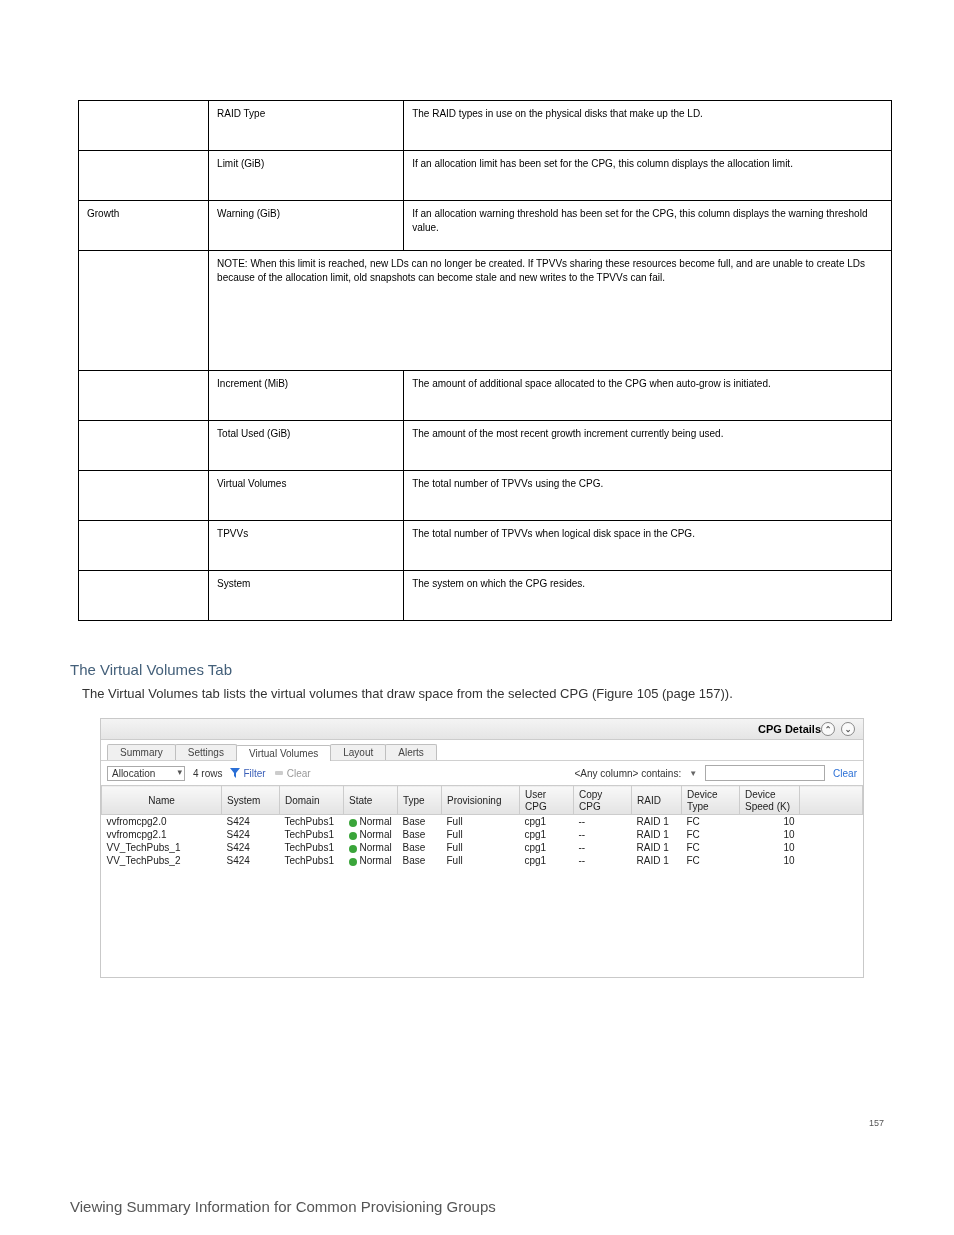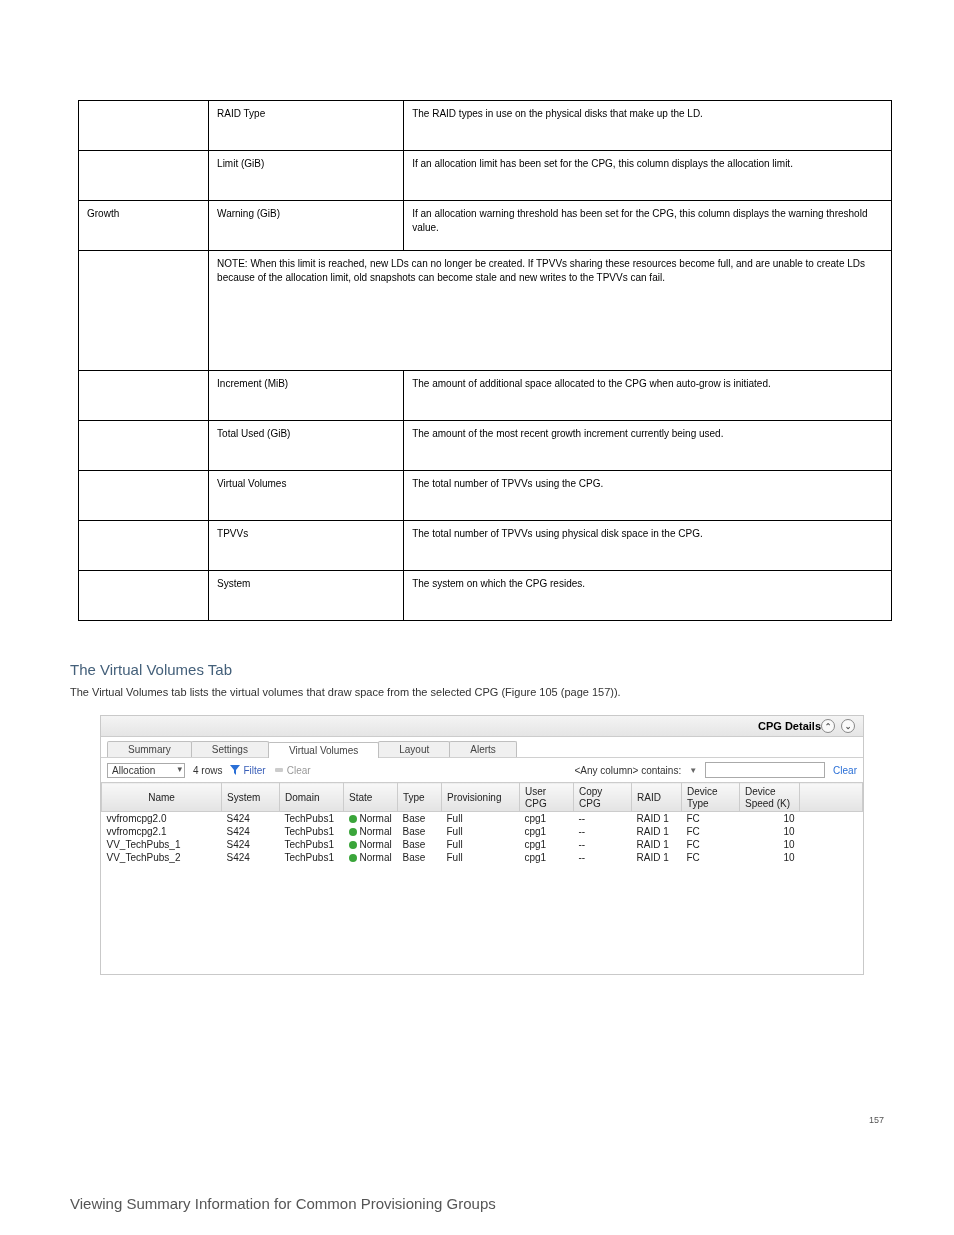--- a/index.html
+++ b/index.html
@@ -31,24 +31,24 @@
   .outer-table .c2 { width: 60%; }
   .section-heading {
     font-family: Arial, sans-serif;
     font-size: 15px;
     color: #44607a;
     margin: 30px 0 6px 0;
     font-weight: normal;
   }
   .body-text {
     font-family: Verdana, Arial, sans-serif;
-    font-size: 11px;
+    font-size: 13px;
     color: #333;
     line-height: 1.55;
-    margin: 6px 0 10px 0;
+    margin: 6px 0 10px 12px;
   }
   
   .panel-wrap {
     margin: 14px 20px 0 30px;
     border: 1px solid #c9c9c9;
     background: #fff;
     position: relative;
   }
   .panel-title {
     background: linear-gradient(#f4f4f4, #e5e5e5);
@@ -67,21 +67,21 @@
     font-size: 8px; color: #555; background: #fafafa;
   }
   .tabs {
     display: flex;
     align-items: flex-end;
     gap: 0;
     padding: 4px 6px 0 6px;
     font-size: 10px;
   }
   .tab {
-    padding: 2px 20px;
+    padding: 2px 12px;
     border: 1px solid #bfbfbf;
     border-bottom: none;
     background: #f0f0f0;
     color: #444;
     margin-right: -1px;
     border-radius: 2px 2px 0 0;
     cursor: pointer;
   }
   .tab.active {
     background: #fff;
@@ -208,21 +208,21 @@
           <td class="c2">The amount of the most recent growth increment currently being used.</td>
         </tr>
         <tr>
           <td class="c0" style="height: 50px;"></td>
           <td class="c1">Virtual Volumes</td>
           <td class="c2">The total number of TPVVs using the CPG.</td>
         </tr>
         <tr>
           <td class="c0" style="height: 50px;"></td>
           <td class="c1">TPVVs</td>
-          <td class="c2">The total number of TPVVs using physical disk space in the CPG.</td>
+          <td class="c2">The total number of TPVVs when logical disk space in the CPG.</td>
         </tr>
         <tr>
           <td class="c0" style="height: 50px;"></td>
           <td class="c1">System</td>
           <td class="c2">The system on which the CPG resides.</td>
         </tr>
       </tbody>
   </table>
 
   <h3 class="section-heading">The Virtual Volumes Tab</h3>

